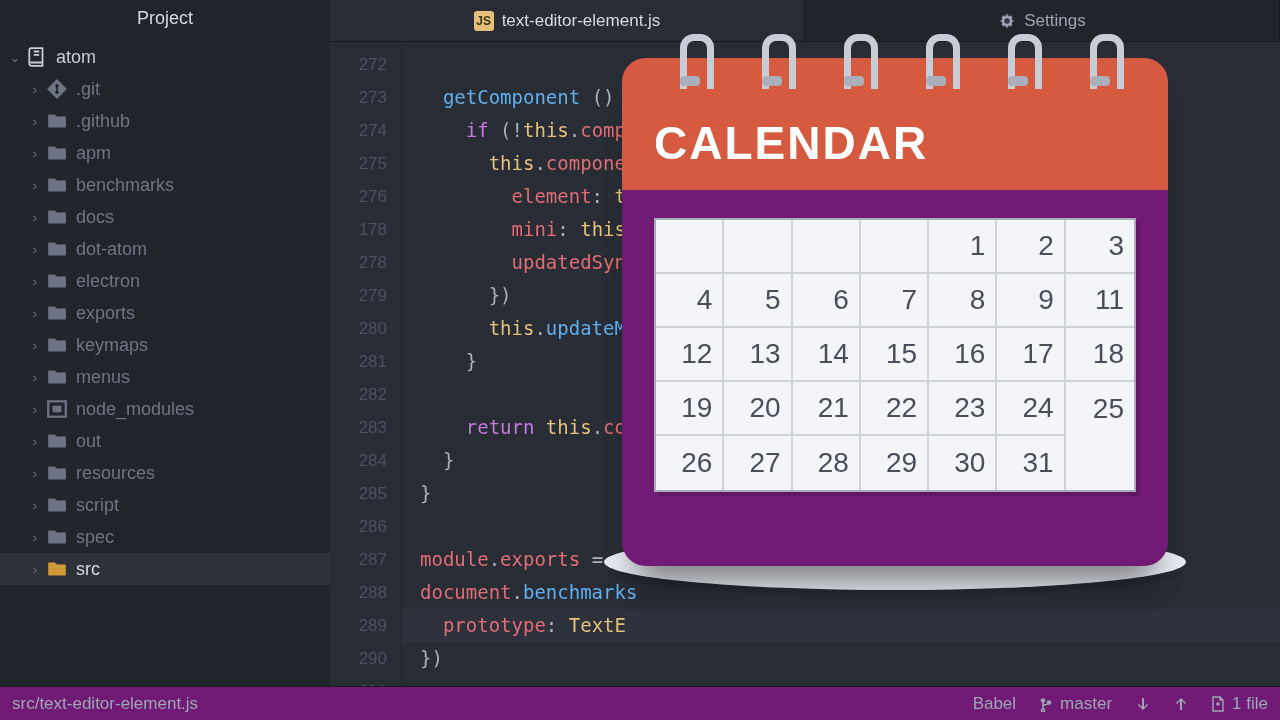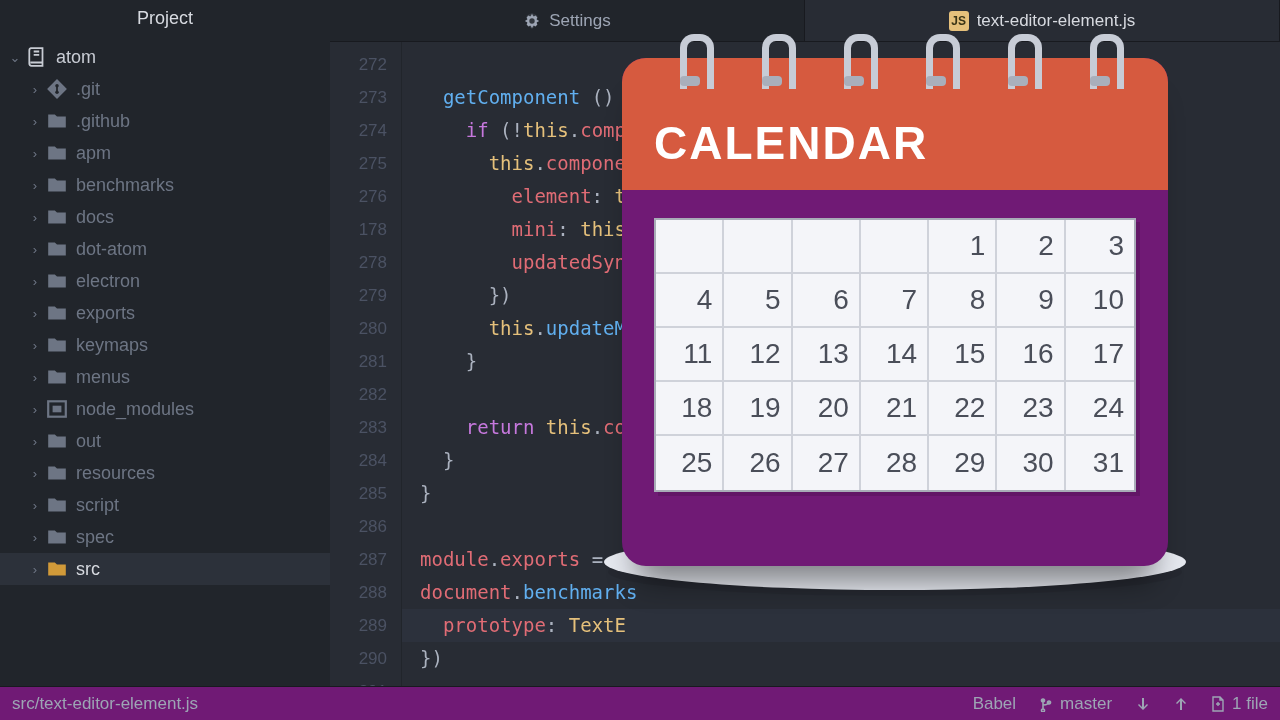--- a/index.html
+++ b/index.html
@@ -396,30 +396,30 @@
               </svg>
             </span>
                      <span class="label">src</span>
           </div>
         </div>
     </aside>
 
     <div class="editor-col">
 
       <div class="tabbar" id="tabbar">
+          <div class="tab active">
+            <span class="js-badge">JS</span>
+            <span>text-editor-element.js</span>
+          </div>
           <div class="tab">
             <svg class="gear" viewBox="0 0 20 20">
               <path fill="#9da5b4" d="M10 1l6 3v5c0 4-3 8-6 10-3-2-6-6-6-10V4l6-3z" opacity=".15"></path>
               <path fill="#9da5b4" d="M16 6l-2-2-2 1-1-1-1-2h-0l-1 2-1 1-2-1-2 2 1 2-1 1-2 1v0l2 1 1 1-1 2 2 2 2-1 1 1 1 2h0l1-2 1-1 2 1 2-2-1-2 1-1 2-1v0l-2-1-1-1 1-2zM10 13a3 3 0 1 1 0-6 3 3 0 0 1 0 6z"></path>
             </svg>
             <span>Settings</span>
-          </div>
-          <div class="tab active">
-            <span class="js-badge">JS</span>
-            <span>text-editor-element.js</span>
           </div>
         </div>
 
       <div class="code-scroll">
         <div class="gutter" id="gutter">
             <div>272</div>
             <div>273</div>
             <div>274</div>
             <div>275</div>
             <div>276</div>
@@ -516,21 +516,20 @@
           <div class="cal-cell empty"></div>
           <div class="cal-cell">1</div>
           <div class="cal-cell">2</div>
           <div class="cal-cell">3</div>
           <div class="cal-cell">4</div>
           <div class="cal-cell">5</div>
           <div class="cal-cell">6</div>
           <div class="cal-cell">7</div>
           <div class="cal-cell">8</div>
           <div class="cal-cell">9</div>
-          <div class="cal-cell">10</div>
           <div class="cal-cell">11</div>
           <div class="cal-cell">12</div>
           <div class="cal-cell">13</div>
           <div class="cal-cell">14</div>
           <div class="cal-cell">15</div>
           <div class="cal-cell">16</div>
           <div class="cal-cell">17</div>
           <div class="cal-cell">18</div>
           <div class="cal-cell">19</div>
           <div class="cal-cell">20</div>

